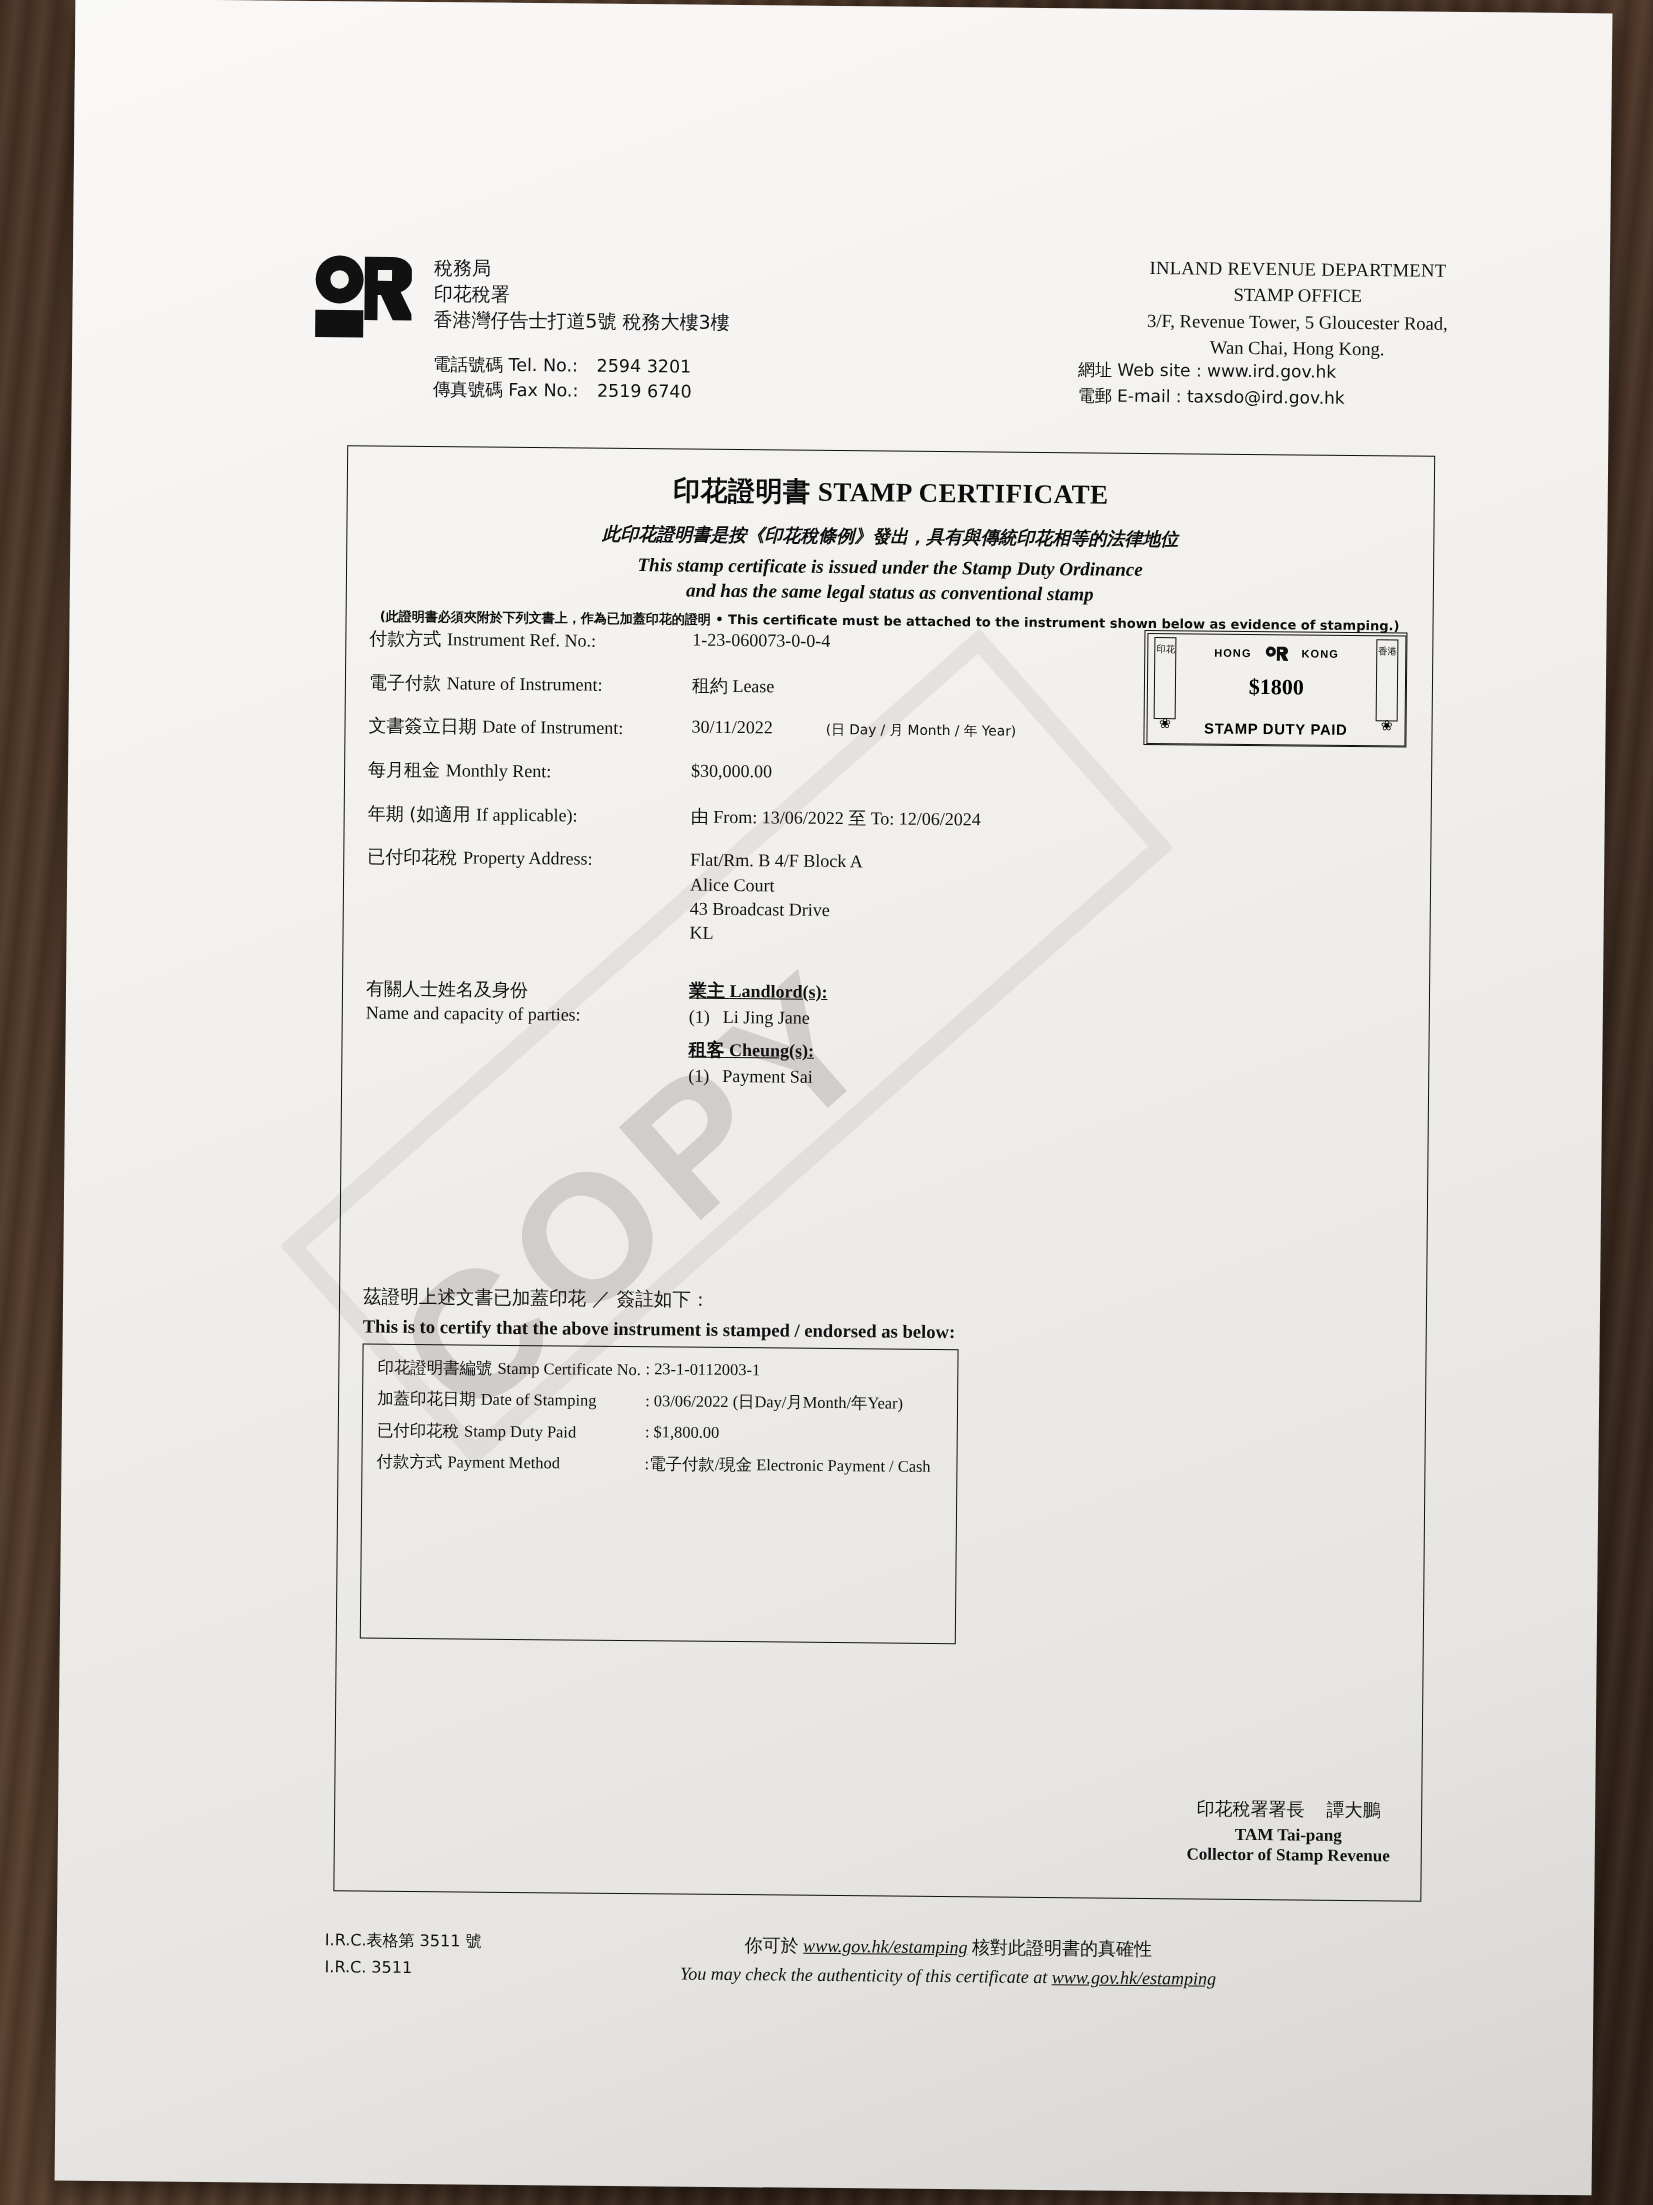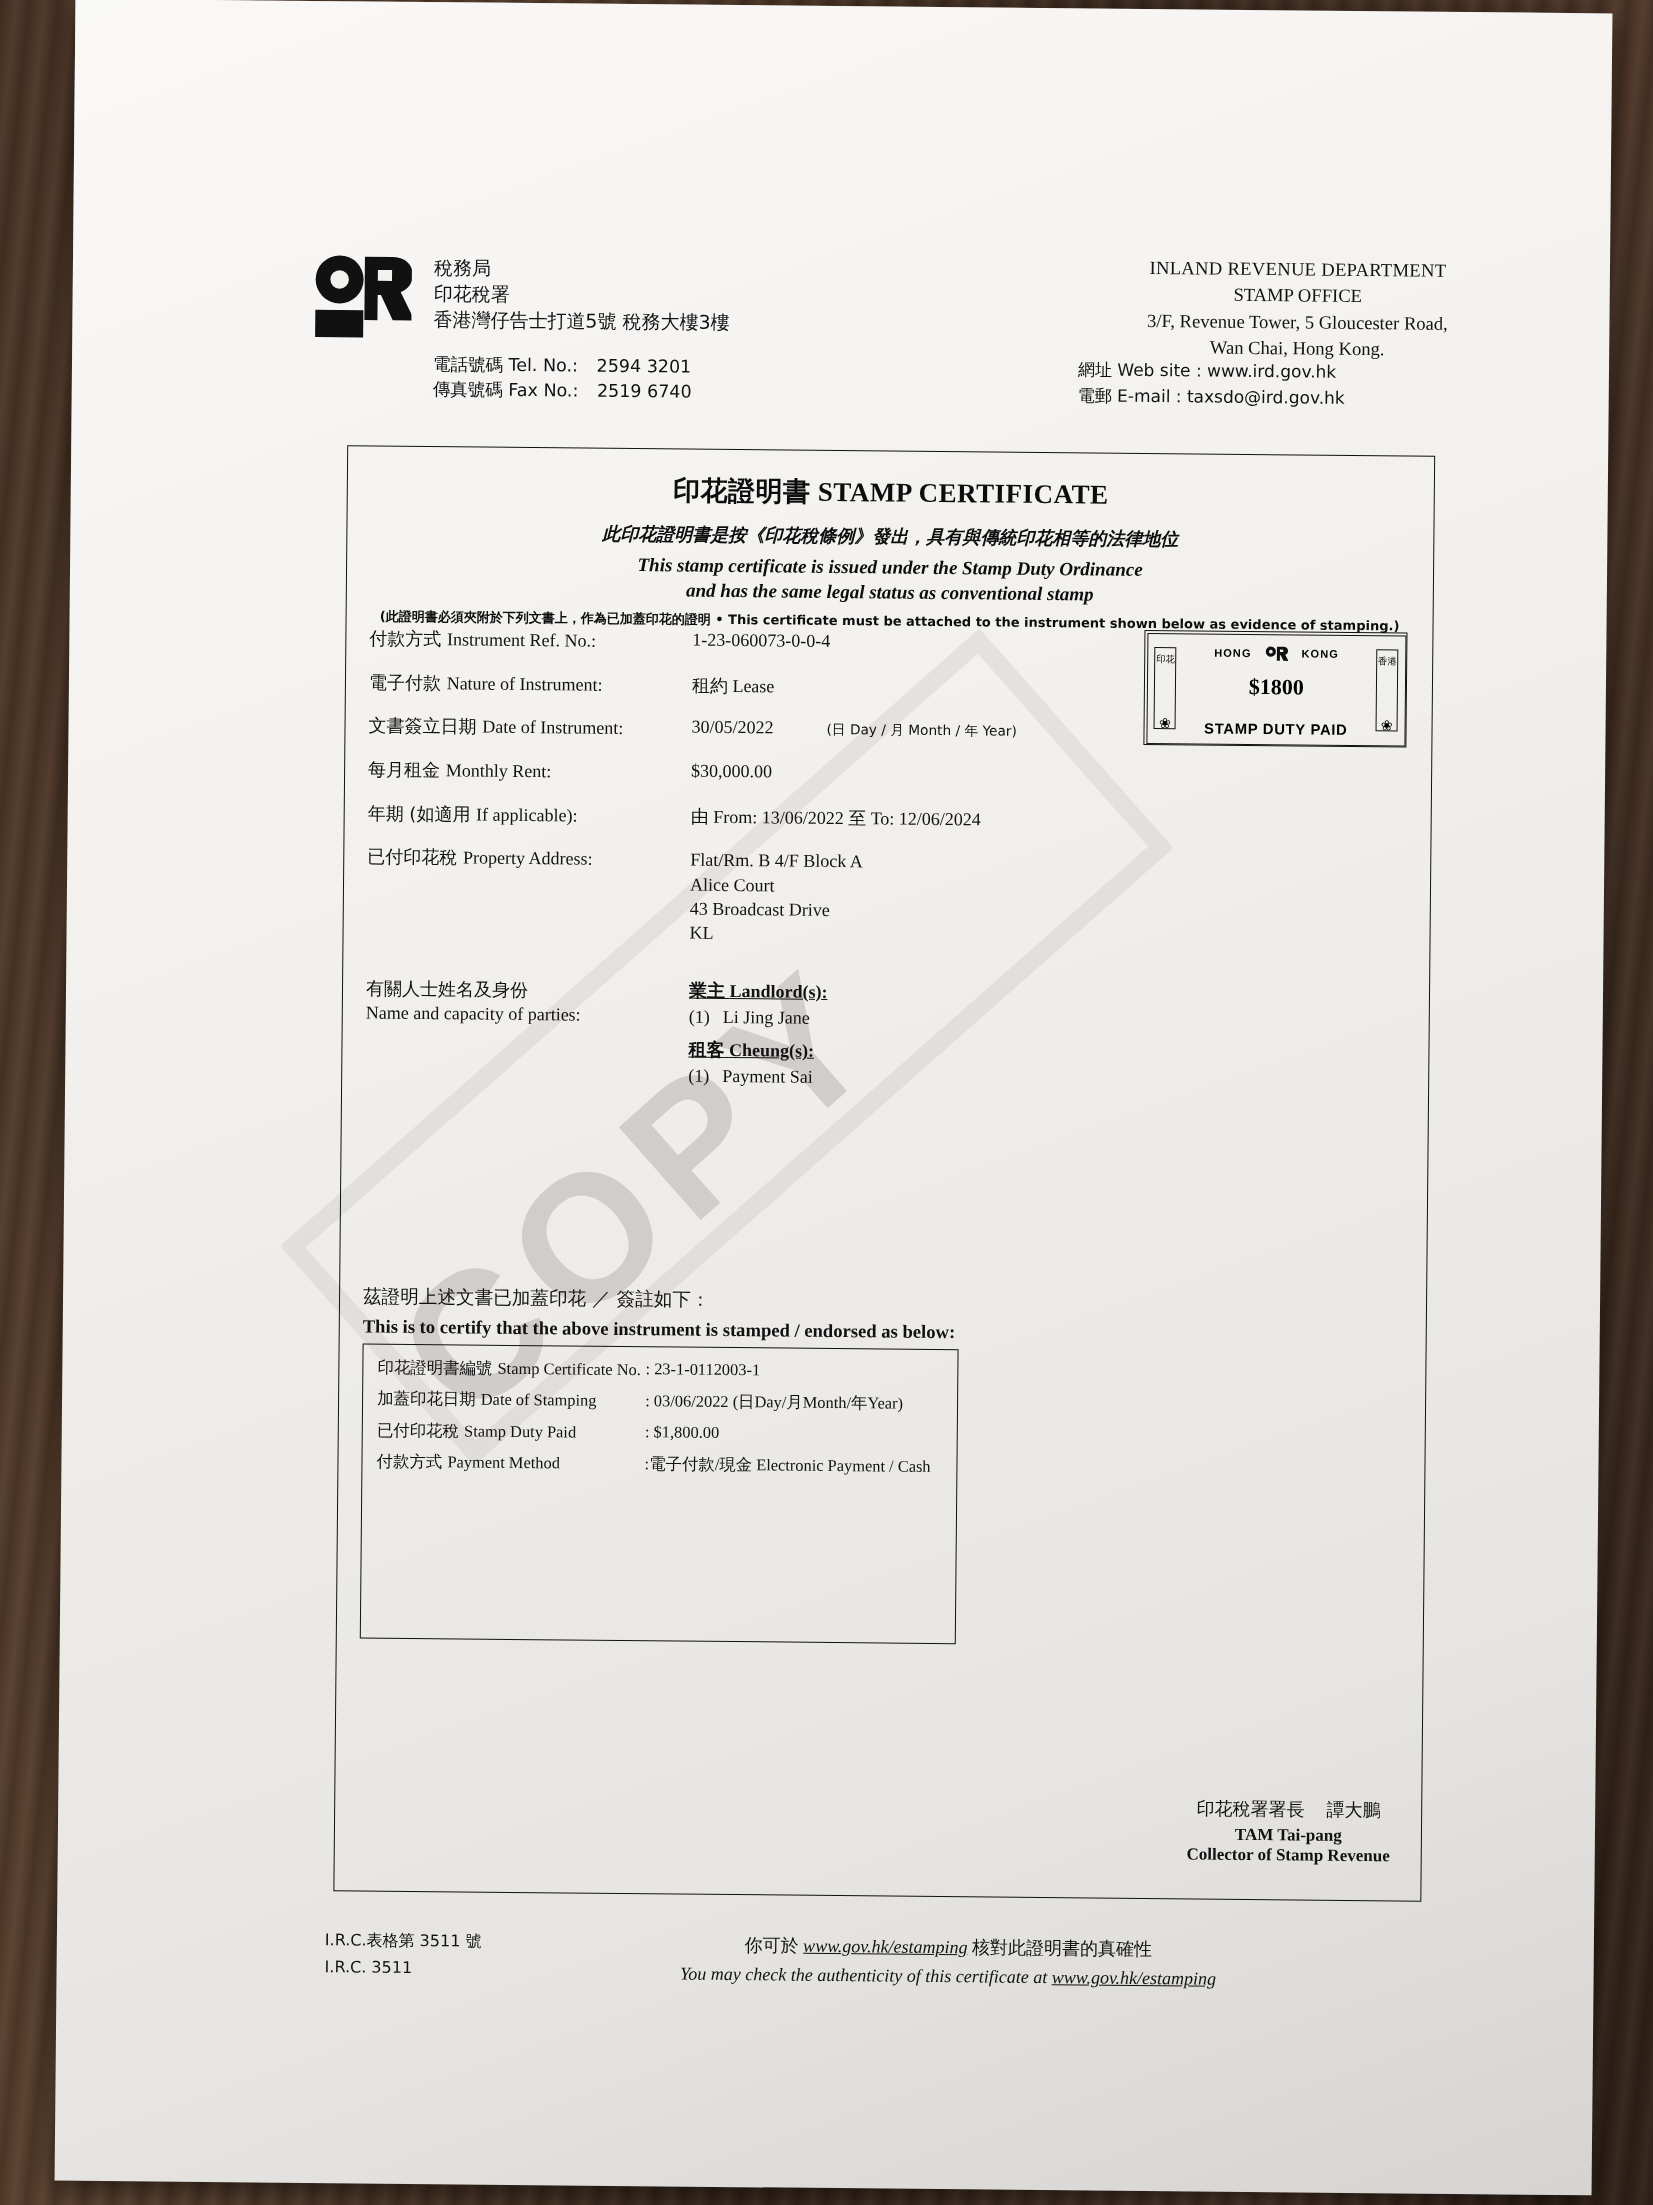--- a/index.html
+++ b/index.html
@@ -297,21 +297,21 @@
     bottom: 7.7px;
     width: 100%;
     text-align: center;
     font-size: 14.8px;
     font-weight: bold;
     letter-spacing: 0.7px;
     font-family: "Liberation Sans", sans-serif;
   }
   .seal-side {
     position: absolute;
-    top: 13px;
+    top: 3px;
     width: 22px;
     height: 82px;
     border: 1.1px solid #111;
     font-size: 9.3px;
     text-align: center;
     line-height: 1.3;
     padding-top: 4.4px;
     font-family: "DejaVu Sans", sans-serif;
     box-sizing: border-box;
   }
@@ -506,21 +506,21 @@
           </div>
           <div class="field-value cn">租約 Lease</div>
         </div>
 
         <div class="field-row">
           <div class="field-label">
             <span>文書簽立日期</span>
             <span class="en">Date of Instrument:</span>
           </div>
           <div class="field-value">
-            <span>30/05/2022</span><span class="hint">(日 Day / 月 Month / 年 Year)</span>
+            <span>30/11/2022</span><span class="hint">(日 Day / 月 Month / 年 Year)</span>
           </div>
         </div>
 
         <div class="field-row">
           <div class="field-label">
             <span>每月租金</span>
             <span class="en">Monthly Rent:</span>
           </div>
           <div class="field-value">$30,000.00</div>
         </div>

